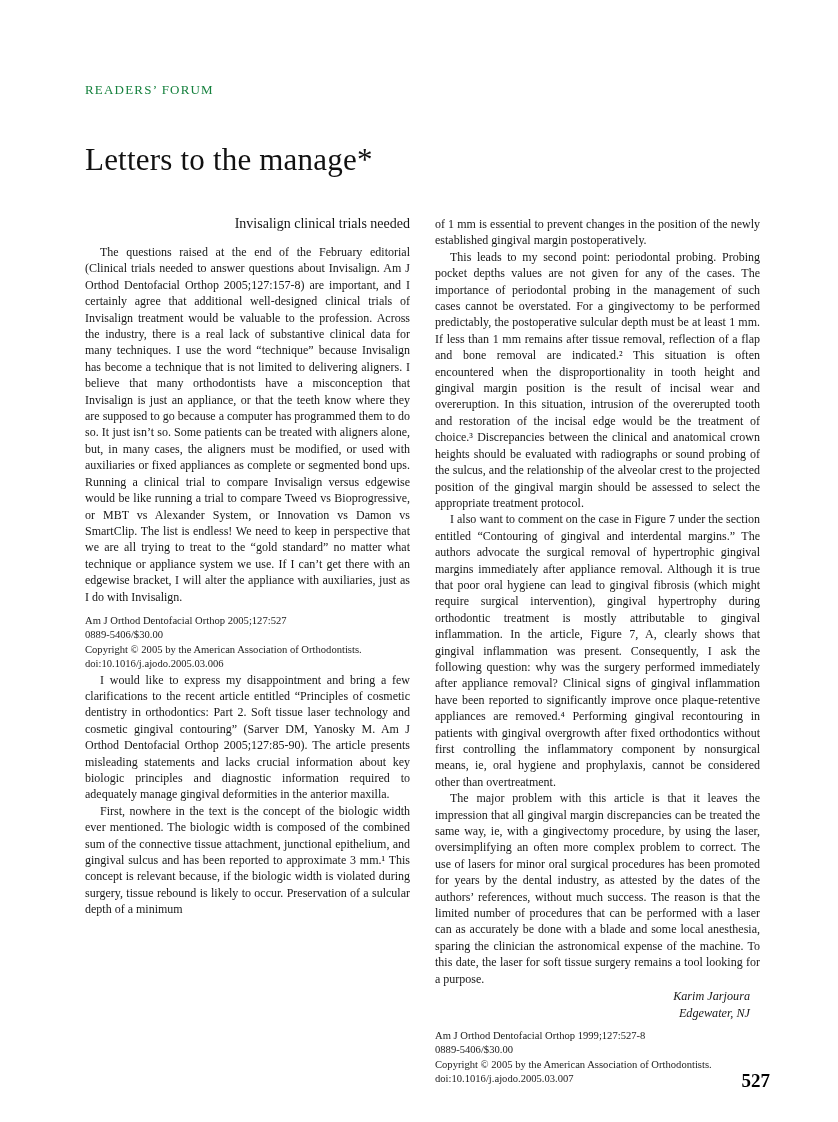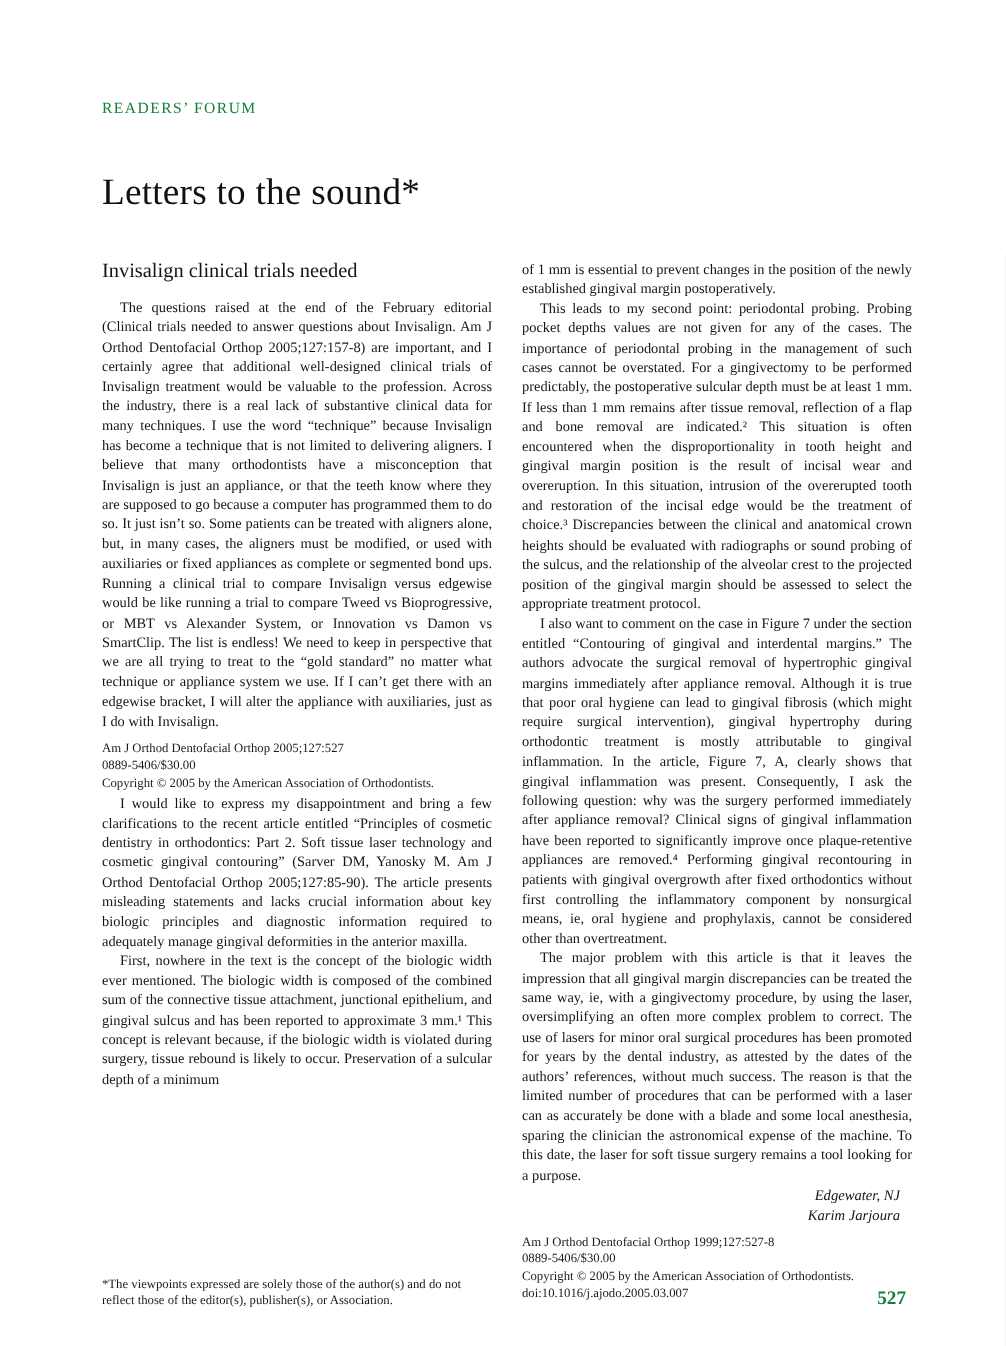--- a/index.html
+++ b/index.html
@@ -35,24 +35,25 @@
   }
   .col {
     width: 325px;
   }
   .col-left {
     display: flex;
     flex-direction: column;
     height: 876px;
   }
   .letter-heading {
-    font-size: 17px;
+    font-size: 14px;
     font-weight: 400;
     color: #141414;
     margin-bottom: 12px;
+    text-align: right;
   }
   .letter-heading.second {
     margin-top: 32px;
   }
   p.body {
     font-size: 12px;
     line-height: 16.4px;
     text-align: justify;
     text-indent: 15px;
     color: #161616;
@@ -73,71 +74,71 @@
     color: #1a1a1a;
   }
   .footnote {
     font-size: 10.6px;
     line-height: 14.2px;
     margin-top: auto;
     color: #1a1a1a;
   }
   .page-number {
     position: absolute;
-    right: 83px;
+    right: 68px;
     bottom: 30px;
-    font-size: 16px;
+    font-size: 19px;
     font-weight: 700;
-    color: #15803d;
+    color: #000000;
   }
 </style>
 </head>
 <body>
 
 <div class="page">
 
   <div class="kicker">READERS’ FORUM</div>
 
-  <h1 class="title">Letters to the sound*</h1>
+  <h1 class="title">Letters to the manage*</h1>
 
   <div class="columns">
 
     <div class="col col-left">
 
       <h2 class="letter-heading">Invisalign clinical trials needed</h2>
 
       <p class="body">The questions raised at the end of the February editorial (Clinical trials needed to answer questions about Invisalign. Am J Orthod Dentofacial Orthop 2005;127:157-8) are important, and I certainly agree that additional well-designed clinical trials of Invisalign treatment would be valuable to the profession. Across the industry, there is a real lack of substantive clinical data for many techniques. I use the word “technique” because Invisalign has become a technique that is not limited to delivering aligners. I believe that many orthodontists have a misconception that Invisalign is just an appliance, or that the teeth know where they are supposed to go because a computer has programmed them to do so. It just isn’t so. Some patients can be treated with aligners alone, but, in many cases, the aligners must be modified, or used with auxiliaries or fixed appliances as complete or segmented bond ups. Running a clinical trial to compare Invisalign versus edgewise would be like running a trial to compare Tweed vs Bioprogressive, or MBT vs Alexander System, or Innovation vs Damon vs SmartClip. The list is endless! We need to keep in perspective that we are all trying to treat to the “gold standard” no matter what technique or appliance system we use. If I can’t get there with an edgewise bracket, I will alter the appliance with auxiliaries, just as I do with Invisalign.</p>
 
       <div class="signature">
       </div>
 
       <div class="citation">
         <div>Am J Orthod Dentofacial Orthop 2005;127:527</div>
         <div>0889-5406/$30.00</div>
         <div>Copyright © 2005 by the American Association of Orthodontists.</div>
+        <div>doi:10.1016/j.ajodo.2005.03.006</div>
       </div>
 
 
       <p class="body">I would like to express my disappointment and bring a few clarifications to the recent article entitled “Principles of cosmetic dentistry in orthodontics: Part 2. Soft tissue laser technology and cosmetic gingival contouring” (Sarver DM, Yanosky M. Am J Orthod Dentofacial Orthop 2005;127:85-90). The article presents misleading statements and lacks crucial information about key biologic principles and diagnostic information required to adequately manage gingival deformities in the anterior maxilla.</p>
       <p class="body">First, nowhere in the text is the concept of the biologic width ever mentioned. The biologic width is composed of the combined sum of the connective tissue attachment, junctional epithelium, and gingival sulcus and has been reported to approximate 3 mm.¹ This concept is relevant because, if the biologic width is violated during surgery, tissue rebound is likely to occur. Preservation of a sulcular depth of a minimum</p>
 
-      <div class="footnote">*The viewpoints expressed are solely those of the author(s) and do not reflect those of the editor(s), publisher(s), or Association.</div>
 
     </div>
 
     <div class="col col-right">
 
       <p class="body no-indent">of 1 mm is essential to prevent changes in the position of the newly established gingival margin postoperatively.</p>
       <p class="body">This leads to my second point: periodontal probing. Probing pocket depths values are not given for any of the cases. The importance of periodontal probing in the management of such cases cannot be overstated. For a gingivectomy to be performed predictably, the postoperative sulcular depth must be at least 1 mm. If less than 1 mm remains after tissue removal, reflection of a flap and bone removal are indicated.² This situation is often encountered when the disproportionality in tooth height and gingival margin position is the result of incisal wear and overeruption. In this situation, intrusion of the overerupted tooth and restoration of the incisal edge would be the treatment of choice.³ Discrepancies between the clinical and anatomical crown heights should be evaluated with radiographs or sound probing of the sulcus, and the relationship of the alveolar crest to the projected position of the gingival margin should be assessed to select the appropriate treatment protocol.</p>
       <p class="body">I also want to comment on the case in Figure 7 under the section entitled “Contouring of gingival and interdental margins.” The authors advocate the surgical removal of hypertrophic gingival margins immediately after appliance removal. Although it is true that poor oral hygiene can lead to gingival fibrosis (which might require surgical intervention), gingival hypertrophy during orthodontic treatment is mostly attributable to gingival inflammation. In the article, Figure 7, A, clearly shows that gingival inflammation was present. Consequently, I ask the following question: why was the surgery performed immediately after appliance removal? Clinical signs of gingival inflammation have been reported to significantly improve once plaque-retentive appliances are removed.⁴ Performing gingival recontouring in patients with gingival overgrowth after fixed orthodontics without first controlling the inflammatory component by nonsurgical means, ie, oral hygiene and prophylaxis, cannot be considered other than overtreatment.</p>
       <p class="body">The major problem with this article is that it leaves the impression that all gingival margin discrepancies can be treated the same way, ie, with a gingivectomy procedure, by using the laser, oversimplifying an often more complex problem to correct. The use of lasers for minor oral surgical procedures has been promoted for years by the dental industry, as attested by the dates of the authors’ references, without much success. The reason is that the limited number of procedures that can be performed with a laser can as accurately be done with a blade and some local anesthesia, sparing the clinician the astronomical expense of the machine. To this date, the laser for soft tissue surgery remains a tool looking for a purpose.</p>
 
       <div class="signature">
+        <div>Karim Jarjoura</div>
         <div>Edgewater, NJ</div>
-        <div>Karim Jarjoura</div>
       </div>
 
       <div class="citation">
         <div>Am J Orthod Dentofacial Orthop 1999;127:527-8</div>
         <div>0889-5406/$30.00</div>
         <div>Copyright © 2005 by the American Association of Orthodontists.</div>
         <div>doi:10.1016/j.ajodo.2005.03.007</div>
       </div>
 
     </div>

